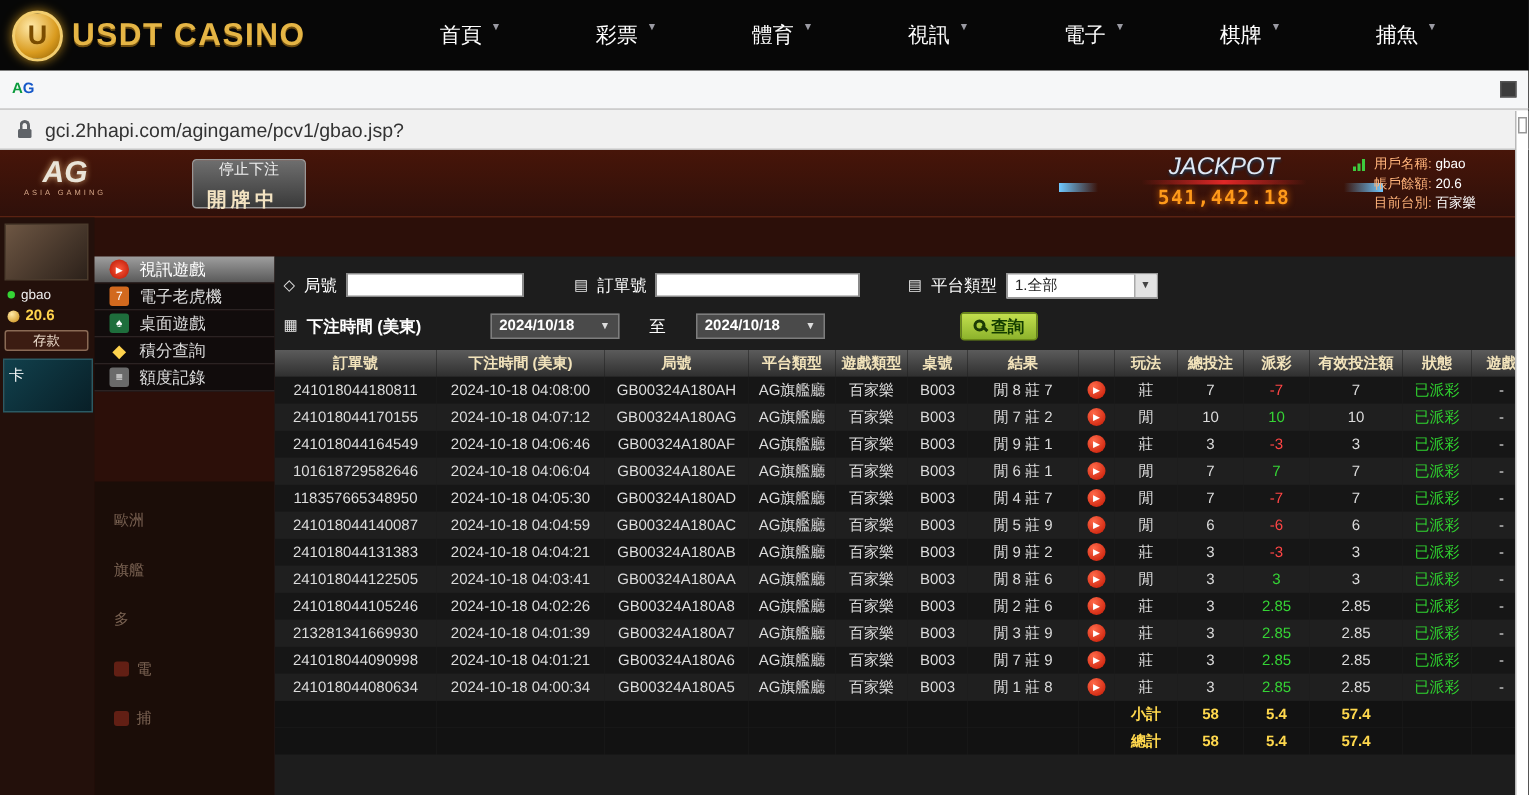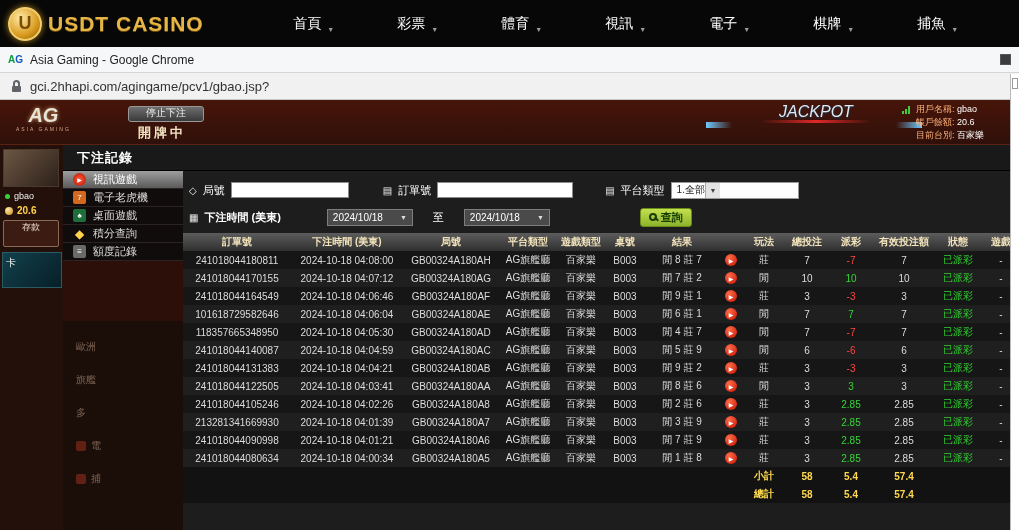--- a/index.html
+++ b/index.html
@@ -7,21 +7,21 @@
   .screen { position:relative; width:1019px; height:530px; overflow:hidden; background:#000; }
 
   
   .topbar { position:absolute; top:0; left:0; right:0; height:47px; background:#070707; display:flex; align-items:center; }
   .logo { display:flex; align-items:center; gap:6px; margin-left:8px; }
   .coin { width:34px; height:34px; border-radius:50%; background:radial-gradient(circle at 35% 30%, #ffe9a8, #d99b1f 60%, #8a5a00);
           border:2px solid #f2cd6e; box-shadow:0 0 7px rgba(220,160,30,.8); color:#7a4c00; font-weight:bold; font-size:18px;
           display:flex; align-items:center; justify-content:center; }
   .logo-text { font-size:21px; font-weight:bold; letter-spacing:1px; color:#e5b545; text-shadow:0 1px 0 #6e4e10; }
   .nav { display:flex; margin-left:58px; }
-  .nav-item { width:104px; display:flex; align-items:flex-end; justify-content:center; gap:6px; color:#fff; font-size:14px; cursor:pointer; }
+  .nav-item { width:104px; display:flex; align-items:flex-start; justify-content:center; gap:6px; color:#fff; font-size:14px; cursor:pointer; }
   .chev { font-size:7px; color:#9a9aa2; }
 
   
   .titlebar { position:absolute; top:47px; left:0; right:0; height:26px; background:#f6f7f8; border-bottom:1px solid #d5d5d5;
               display:flex; align-items:center; gap:7px; padding-left:8px; }
   .favicon { font-size:10px; font-weight:bold; color:#0a9b3c; letter-spacing:0; }
   .favicon .g { color:#1457c8; }
   .title-text { font-size:12px; color:#1c1c1c; }
   .win-ctl { margin-left:auto; margin-right:8px; width:11px; height:11px; border:1px solid #555; background:#3c3c3c; }
   .urlbar { position:absolute; top:73px; left:0; right:0; height:27px; background:#f1f1f1; border-bottom:1px solid #c6c6c6;
@@ -34,22 +34,22 @@
   
   .white-strip { position:absolute; top:74px; right:0; width:9px; bottom:0; background:#fff; border-left:1px solid #b9b9b9; }
   .strip-box { position:absolute; top:4px; left:1px; width:6px; height:11px; border:1px solid #999; background:#fff; }
 
   
   .page { position:absolute; top:100px; left:0; right:9px; bottom:0; background:#2c0f09; overflow:hidden; }
   .game-header { position:absolute; top:0; left:0; right:0; height:45px; background:linear-gradient(#471509,#2f100a); border-bottom:1px solid #5a2212; }
   .ag-logo { position:absolute; left:16px; top:4px; text-align:center; }
   .ag-main { font-size:20px; font-weight:bold; font-style:italic; color:#e9e4d8; text-shadow:0 0 4px #c96; line-height:22px; }
   .ag-sub { font-size:5px; letter-spacing:2px; color:#d8a98a; }
-  .stop-btn { position:absolute; left:128px; top:6px; width:76px; height:16px; background:linear-gradient(#6e6e6e,#3a3a3a); border:1px solid #989898;
-              border-radius:3px; color:#f0f0f0; font-size:10px; text-align:center; line-height:14px; cursor:pointer;font-family:Liberation Mono, monospace; }
+  .stop-btn { position:absolute; left:128px; top:6px; width:76px; height:33px; background:linear-gradient(#6e6e6e,#3a3a3a); border:1px solid #989898;
+              border-radius:3px; color:#f0f0f0; font-size:10px; text-align:center; line-height:14px; cursor:pointer; }
   .dealing { position:absolute; left:138px; top:24px; font-size:13px; font-weight:bold; letter-spacing:3px; color:#f3e3c2; }
   .jackpot { position:absolute; left:738px; top:3px; width:156px; text-align:center; }
   .jackpot-label { font-size:16px; font-weight:normal; font-style:italic; color:#dfe9f5; text-shadow:0 1px 2px #123a5a; line-height:17px; }
   .jackpot-underline { height:3px; width:110px; margin:0 auto; background:linear-gradient(90deg, rgba(230,40,40,0), #e02828, rgba(230,40,40,0)); }
   .jackpot-digits { margin-top:2px; font-family:"DejaVu Sans Mono", monospace; font-size:13px; font-weight:bold; color:#ff9a1a;
                     letter-spacing:1px; text-shadow:0 0 5px rgba(255,120,0,.9); }
   .streak { position:absolute; top:22px; width:26px; height:6px; background:linear-gradient(90deg, transparent, #6fc8ff); }
   .streak.l { left:706px; transform:scaleX(-1); }
   .streak.r { left:896px; }
   .user-info { position:absolute; left:916px; top:3px; width:160px; font-size:9px; line-height:13px; white-space:nowrap; }
@@ -59,21 +59,21 @@
   .wifi span { width:2px; background:#3ecb3e; display:block; }
   .wifi .b1{height:3px;} .wifi .b2{height:5px;} .wifi .b3{height:8px;}
 
   
   .game-sidebar { position:absolute; top:45px; left:0; width:63px; bottom:0; background:#23100b; overflow:hidden; }
   .avatar { margin:4px 3px 2px 3px; width:56px; height:38px; background:linear-gradient(135deg,#6d5643,#2c211a); border:1px solid #4a3a2c; }
   .user-row { display:flex; align-items:center; gap:4px; padding-left:5px; height:14px; color:#eee; font-size:9px; }
   .dot-green { width:5px; height:5px; border-radius:50%; background:#35d435; }
   .balance-row { display:flex; align-items:center; gap:4px; padding-left:5px; height:15px; color:#ffd34d; font-size:10px; font-weight:bold; }
   .dot-gold { width:8px; height:8px; border-radius:50%; background:radial-gradient(circle at 35% 30%, #ffe9a8, #c98a10); }
-  .deposit-btn { margin:2px 0 0 3px; width:56px; height:27px; border:1px solid #8a6a55; border-radius:2px; background:#3c1c12;
+  .deposit-btn { margin:2px 0 0 3px; width:56px; height:14px; border:1px solid #8a6a55; border-radius:2px; background:#3c1c12;
                  color:#f0e0d0; font-size:9px; text-align:center; line-height:12px; cursor:pointer; }
   .card-banner { margin:5px 0 0 2px; width:60px; height:36px; background:linear-gradient(135deg,#11404c,#081f27); border:1px solid #2a5a64;
                  color:#fff; font-size:10px; padding:3px; cursor:pointer; }
   .lobby-col { position:absolute; left:63px; top:221px; width:120px; bottom:0; background:#1b0d08; padding-top:9px; }
   .lobby-item { display:flex; align-items:center; gap:5px; height:33px; padding-left:13px; color:rgba(235,200,170,.45); font-size:10px; cursor:pointer; }
   .lobby-ic { width:10px; height:10px; background:rgba(205,60,40,.4); border-radius:2px; }
 
   
   .modal { position:absolute; left:63px; top:45px; right:0; bottom:0; }
   .modal-header { position:absolute; top:0; left:0; right:0; height:26px; background:#191919; border-bottom:1px solid #000; }
@@ -93,26 +93,26 @@
   
   .filters { padding:10px 0 0 6px; height:62px; }
   .frow { display:flex; align-items:center; gap:6px; height:18px; }
   .frow + .frow { margin-top:9px; }
   .fic { color:#e8e8e8; font-size:10px; }
   .flabel { color:#fff; font-size:11px; }
   .flabel.bold { font-weight:bold; }
   .txt { width:118px; height:16px; background:#fff; border:1px solid #8a8a8a; }
   .txt.wide { width:136px; }
   .g2 { margin-left:28px; } .g3 { margin-left:26px; }
-  .select { display:flex; align-items:center; justify-content:flex-start; width:128px; height:17px; background:#fff;
+  .select { display:flex; align-items:center; justify-content:space-between; width:101px; height:17px; background:#fff;
             border:1px solid #999; color:#222; font-size:10px; padding-left:5px; cursor:pointer; }
   .sel-arrow { width:15px; height:100%; background:#e3e3e3; border-left:1px solid #aaa; font-size:7px; color:#444;
                display:flex; align-items:center; justify-content:center; }
   .date { display:flex; align-items:center; justify-content:space-between; width:86px; height:17px; background:#4a4a4a;
-          border:1px solid #7d7d7d; color:#fff; font-size:10px; padding:0 5px; cursor:pointer; }
+          border:1px solid #7d7d7d; color:#fff; font-size:10px; padding:0 5px; cursor:pointer;font-weight:bold; }
   .darr { font-size:7px; color:#ddd; }
   .date1 { margin-left:40px; }
   .to { color:#fff; font-size:11px; margin:0 14px; }
   .search { margin-left:84px; display:flex; align-items:center; gap:4px; height:19px; padding:0 8px;
             background:linear-gradient(#c3e04e,#8db32c); border:1px solid #6c8c18; border-radius:3px;
             color:#143d00; font-size:11px; font-weight:bold; cursor:pointer; font-family:"Liberation Sans",sans-serif; }
   .mag { width:8px; height:8px; border:2px solid #1c3b05; border-radius:50%; position:relative; display:inline-block; }
   .mag::after { content:''; position:absolute; width:5px; height:2px; background:#1c3b05; transform:rotate(45deg); right:-4px; bottom:-1px; }
 
   
@@ -166,21 +166,20 @@
         </div>
         <div class="nav-item">
           <span>捕魚</span>
           <span class="chev">▼</span>
         </div>
       </div>
   </div>
 
   <div class="titlebar">
     <span class="favicon"><span>A</span><span class="g">G</span></span>
-    <span class="title-text">Asia Gaming - Google Chrome</span>
     <span class="win-ctl"></span>
   </div>
 
   <div class="urlbar">
     <span class="lock">
         <span class="shackle"></span>
         <span class="body"></span>
       </span>
     <span class="url-text">gci.2hhapi.com/agingame/pcv1/gbao.jsp?</span>
   </div>
@@ -191,20 +190,21 @@
       <div class="ag-logo">
         <div class="ag-main">AG</div>
         <div class="ag-sub">ASIA GAMING</div>
       </div>
       <div class="stop-btn">停止下注</div>
       <div class="dealing">開牌中</div>
       <span class="streak l"></span>
       <div class="jackpot">
         <div class="jackpot-label">JACKPOT</div>
         <div class="jackpot-underline"></div>
+        <div class="jackpot-digits">541,442.18</div>
       </div>
       <span class="streak r"></span>
       <span class="wifi">
           <span class="b1"></span>
           <span class="b2"></span>
           <span class="b3"></span>
         </span>
       <div class="user-info">
           <div class="info-line"><span class="il">用戶名稱:</span> <span class="iv">gbao</span></div>
           <div class="info-line"><span class="il">帳戶餘額:</span> <span class="iv">20.6</span></div>
@@ -239,23 +239,20 @@
           <span class="lobby-ic"></span>
           <span>電</span>
         </div>
         <div class="lobby-item">
           <span class="lobby-ic"></span>
           <span>捕</span>
         </div>
       </div>
 
     <div class="modal">
-      <div class="modal-header">
-        <div class="modal-title">下注記錄</div>
-      </div>
       <div class="modal-menu">
           <div class="menu-item selected">
             <span class="mi mi0">▶</span>
             <span>視訊遊戲</span>
           </div>
           <div class="menu-item">
             <span class="mi mi1">7</span>
             <span>電子老虎機</span>
           </div>
           <div class="menu-item">

